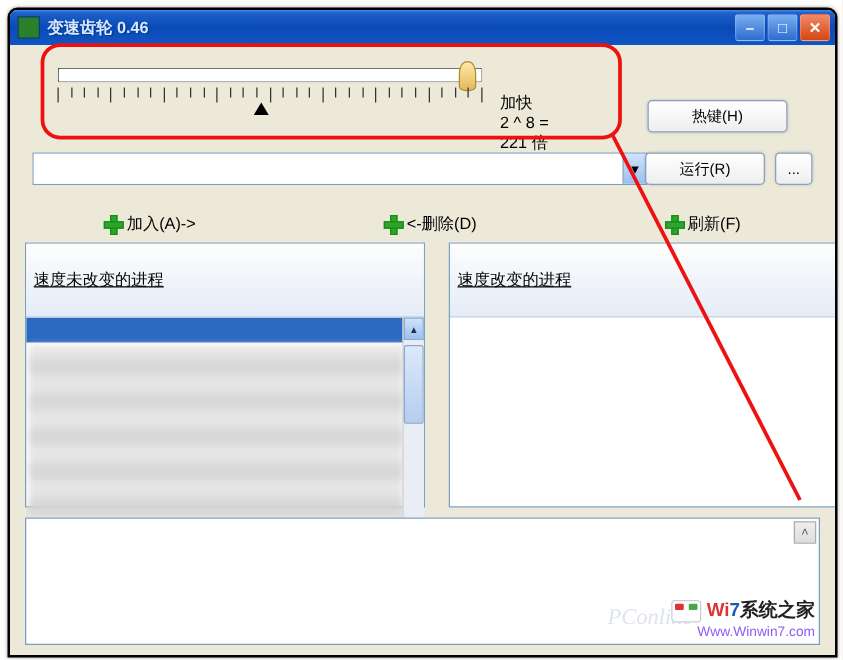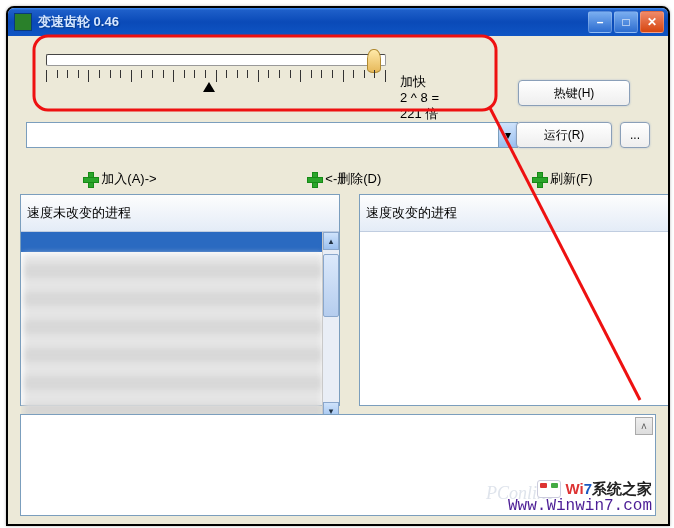--- a/index.html
+++ b/index.html
@@ -174,22 +174,23 @@
   .plus-icon::after{left:0;top:5px;width:14px;height:4px;}
 
   .panel {
     position:absolute;
     border:1px solid #7b9ebd;
     background:#fff;
   }
   .panel .hdr {
     background: linear-gradient(#fdfdfd,#e4ecf7);
     border-bottom:1px solid #c0cde0;
-    padding:9px 6px;
+    padding:20px 6px;
     font-size:13px;
+    text-decoration:underline;
   }
   .panel-left { left:12px; top:158px; width:318px; height:210px; }
   .panel-right { left:336px; top:158px; width:316px; height:210px;margin-left:15px; }
 
   .left-content {
     position:relative;
     height: calc(100% - 22px);
     overflow:hidden;
   }
   .sel-row {
@@ -241,21 +242,21 @@
   .watermark .row1{display:flex;align-items:center;justify-content:flex-end;gap:4px;}
   .flag {
     width:22px;height:16px;border-radius:3px;background:#fff;border:1px solid #ccd;
     position:relative;display:inline-block;
   }
   .flag::before{content:"";position:absolute;left:2px;top:2px;width:7px;height:5px;background:#d33;border-radius:1px;}
   .flag::after{content:"";position:absolute;right:2px;top:2px;width:7px;height:5px;background:#4a4;border-radius:1px;}
   .w7a{color:#d33;font-weight:bold;font-size:15px;}
   .w7b{color:#1a58c0;font-weight:bold;font-size:15px;}
   .w7c{color:#222;font-weight:bold;font-size:15px;}
-  .w-url{color:#4c1d95;font-size:16px;font-family:Liberation Mono, monospace;}
+  .w-url{color:#8b5cf6;font-size:11px;}
   .pconline{
     position:absolute;right:120px;bottom:24px;
     color:#dfe4ec;font-style:italic;font-size:18px;font-family:Georgia,serif;
   }
 </style>
 </head>
 <body>
 
 <div class="window">
 

